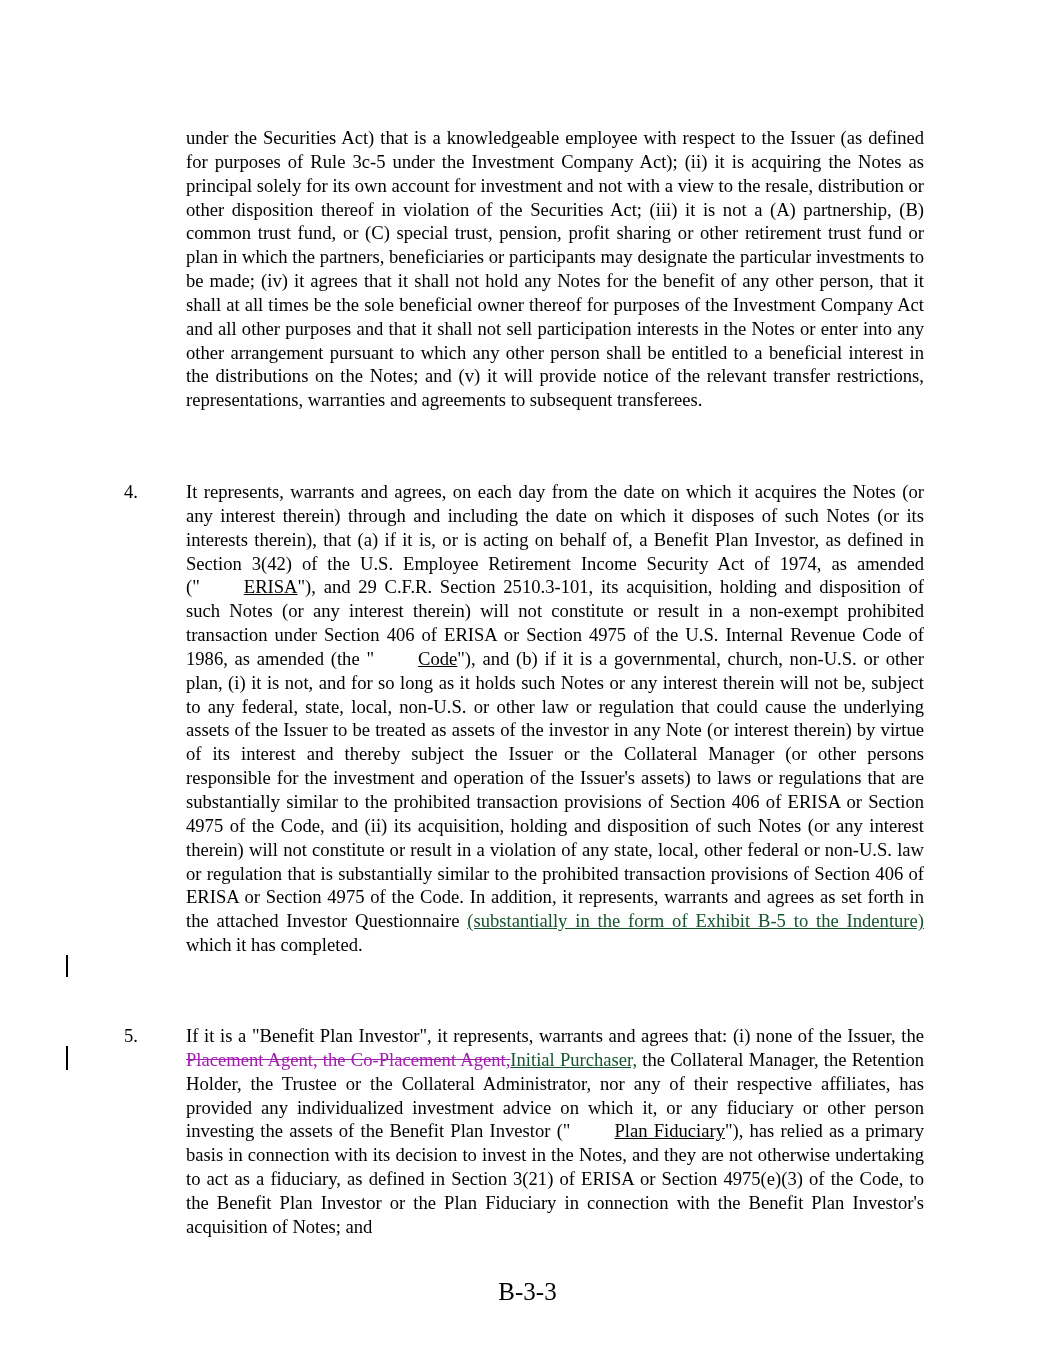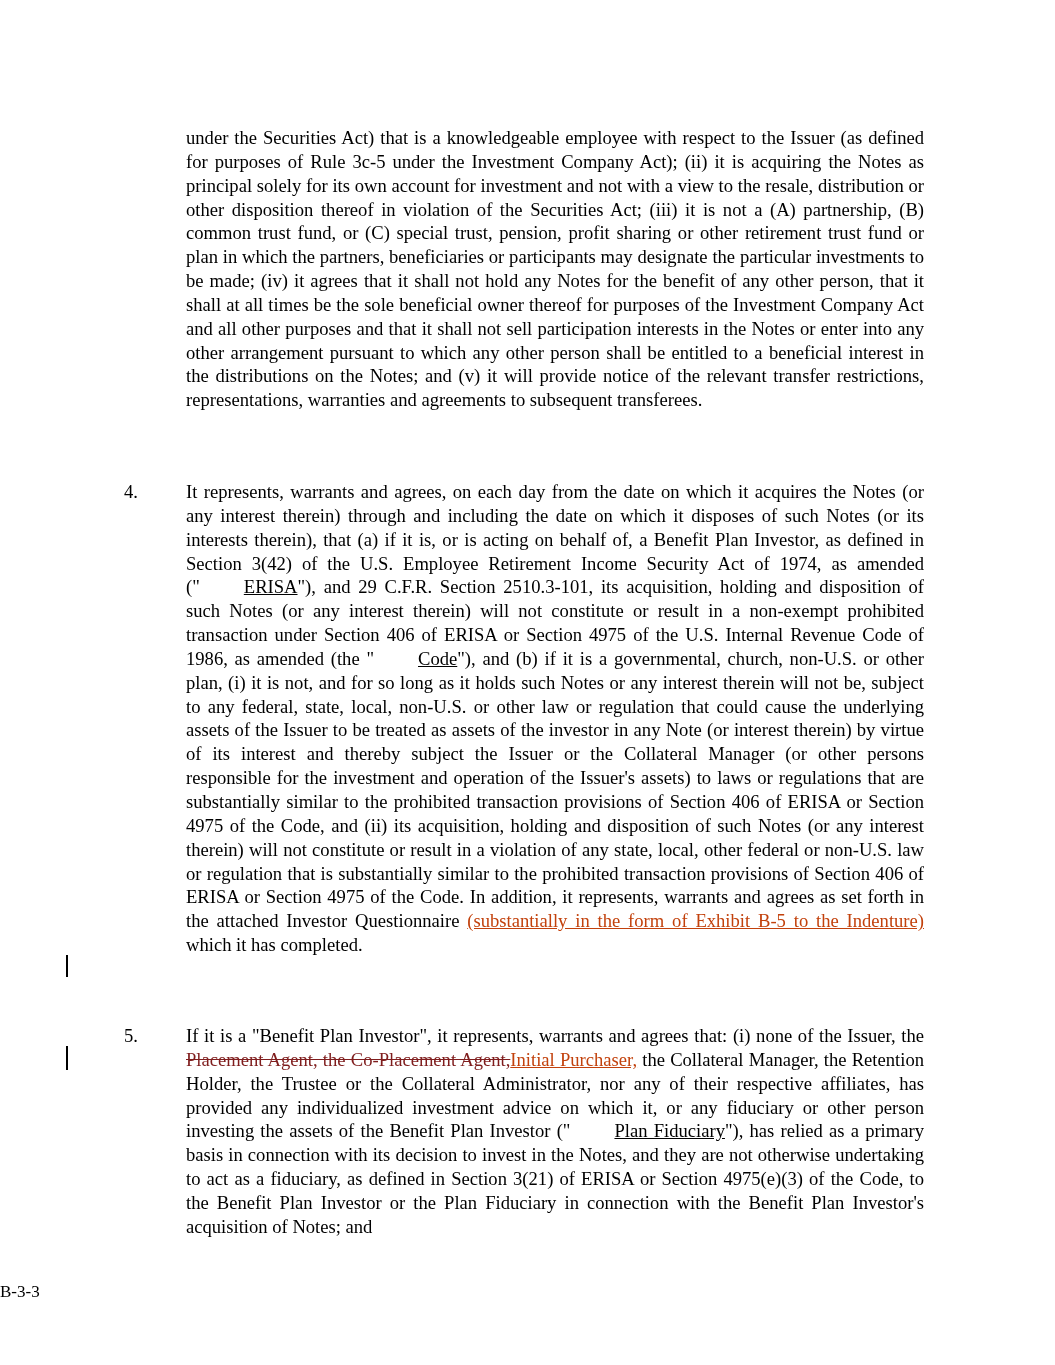--- a/index.html
+++ b/index.html
@@ -18,28 +18,28 @@
     text-align: justify;
     text-align-last: left;
   }
   .num {
     position: absolute;
     left: 124px;
     font-size: 18.6px;
     line-height: 23.85px;
   }
   .u { text-decoration: underline; margin-left: 44px; }
-  .ins { color: #c2410c; text-decoration: underline; }
-  .del { color: #7f1d1d; text-decoration: line-through; }
+  .ins { color: #14532d; text-decoration: underline; }
+  .del { color: #a21caf; text-decoration: line-through; }
   .change-bar {
     position: absolute; left: 66px; width: 2px; background: #000000;
   }
   .footer {
-    position: absolute; top: 1280px; left: 0; width: 1055px; 
-    font-size: 17px; line-height: 24px;
+    position: absolute; top: 1280px; left: 0; width: 1055px; text-align: center;
+    font-size: 25px; line-height: 24px;
   }
 </style>
 </head>
 <body>
 
 <div class="page">
 
   <p class="para" style="top:126px; margin:0;"><span>under the Securities Act) that is a knowledgeable employee with respect to the Issuer (as defined for purposes of Rule 3c-5 under the Investment Company Act); (ii) it is acquiring the Notes as principal solely for its own account for investment and not with a view to the resale, distribution or other disposition thereof in violation of the Securities Act; (iii) it is not a (A) partnership, (B) common trust fund, or (C) special trust, pension, profit sharing or other retirement trust fund or plan in which the partners, beneficiaries or participants may designate the particular investments to be made; (iv) it agrees that it shall not hold any Notes for the benefit of any other person, that it shall at all times be the sole beneficial owner thereof for purposes of the Investment Company Act and all other purposes and that it shall not sell participation interests in the Notes or enter into any other arrangement pursuant to which any other person shall be entitled to a beneficial interest in the distributions on the Notes; and (v) it will provide notice of the relevant transfer restrictions, representations, warranties and agreements to subsequent transferees.</span></p>
 
   <span class="num" style="top:480px;">4.</span>

